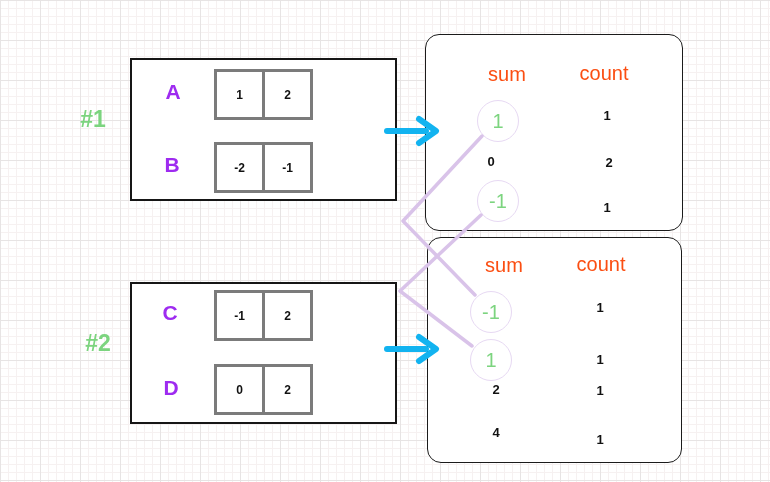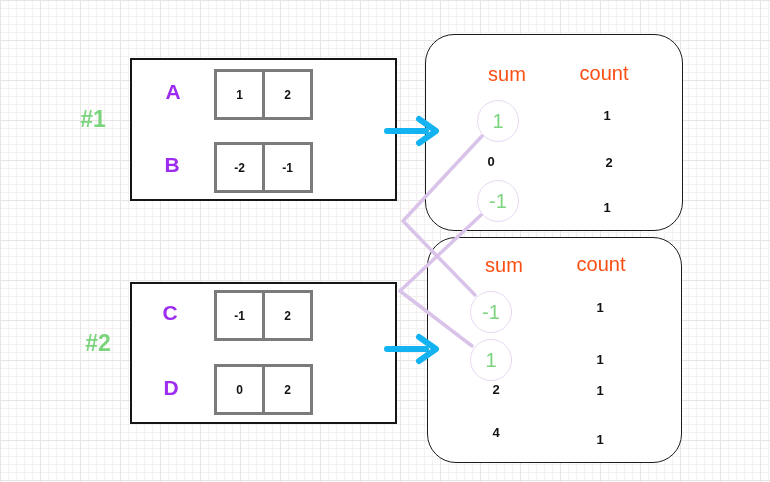--- a/index.html
+++ b/index.html
@@ -21,21 +21,21 @@
   .tag{color:#7cd47f;font-size:23px;font-weight:600;}
   .gbox{position:absolute;background:#ffffff;border:2px solid #161616;}
   .arr-name{color:#9e2bf0;font-size:21px;font-weight:700;}
   .cells{position:absolute;display:flex;}
   .cell{
     width:51px;height:51px;box-sizing:border-box;background:#ffffff;
     border:3px solid #7b7b7b;display:flex;align-items:center;justify-content:center;
     font-size:12px;font-weight:700;color:#111;
   }
   .cell + .cell{margin-left:-3px;}
-  .rbox{position:absolute;background:#ffffff;border:1.6px solid #1b1b1b;border-radius:29px;}
+  .rbox{position:absolute;background:#ffffff;border:1.6px solid #1b1b1b;border-radius:14px;}
   .hdr{color:#fb4e12;font-size:20px;font-weight:500;}
   .sum-circle{
     width:42px;height:42px;box-sizing:border-box;border:1.5px solid #e7d9f3;border-radius:50%;
     display:flex;align-items:center;justify-content:center;
     color:#7cd47f;font-size:20px;font-weight:500;background:transparent;
   }
   .small-num{color:#111;font-size:13px;font-weight:700;}
   .overlay{position:absolute;left:0;top:0;pointer-events:none;}
 </style>
 </head>

